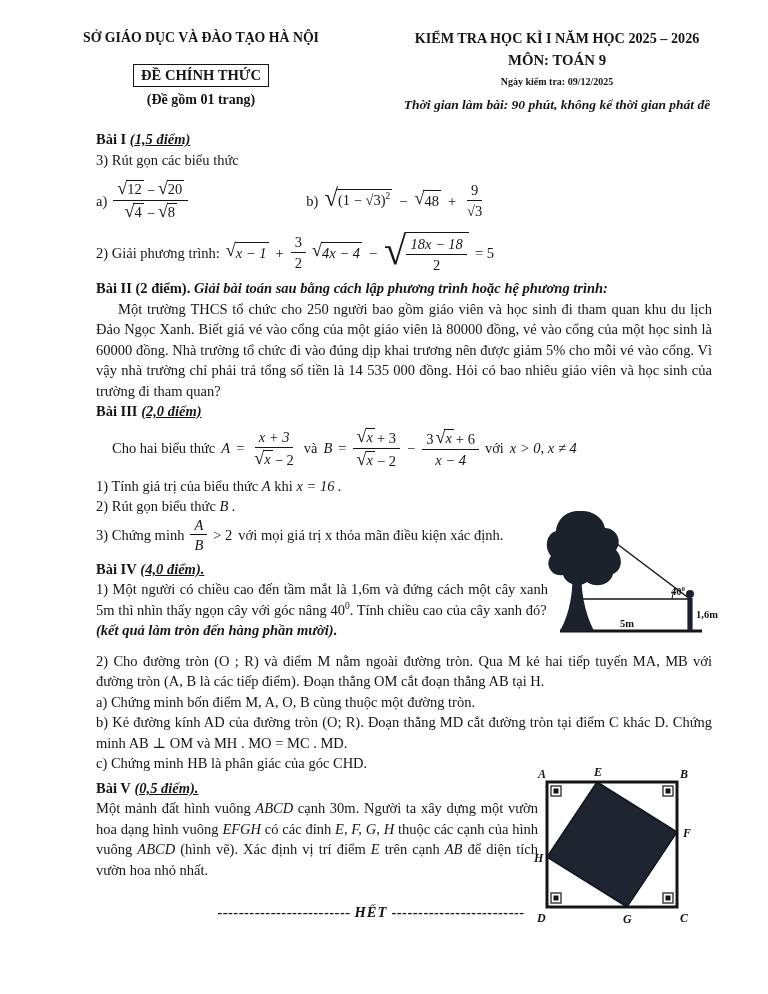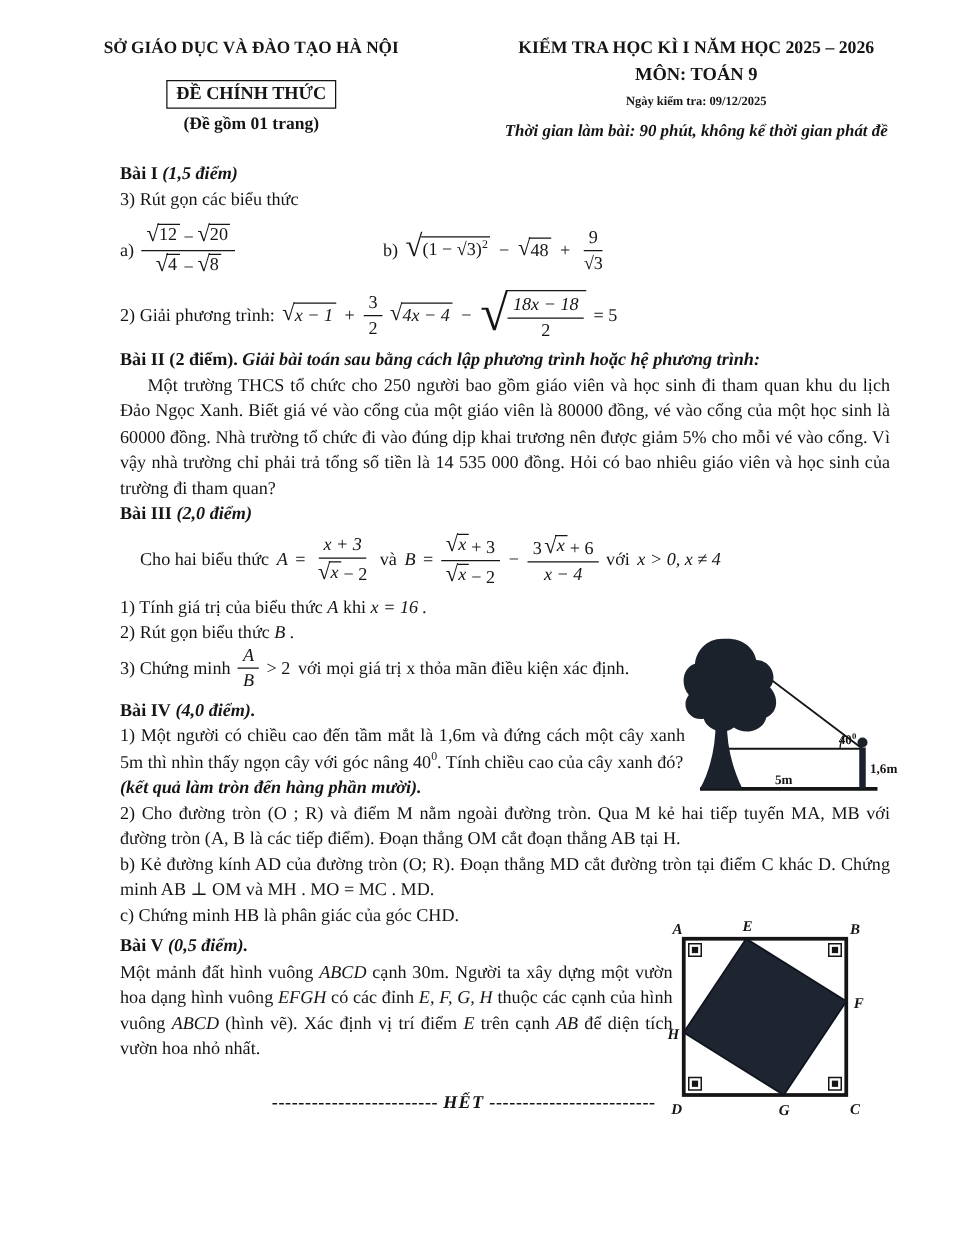--- a/index.html
+++ b/index.html
@@ -17,21 +17,21 @@
   .pages-note { font-weight:bold; margin-top:3px; font-size:14px; }
   .hdr-right { flex:1; text-align:center; padding-left:10px; }
   .hdr-right .r1 { font-weight:bold; font-size:14.2px; }
   .hdr-right .r2 { font-weight:bold; font-size:14.8px; margin-top:1px; }
   .hdr-right .r3 { font-weight:bold; font-size:10px; margin-top:2px; }
   .hdr-right .r4 { font-weight:bold; font-style:italic; font-size:13.5px; margin-top:2px; }
   
   .content { position:relative; margin:14px 56px 0 96px; }
   .sec { position:relative; }
   .sec-title { font-weight:bold; }
-  .pts { font-style:italic; }
+  .pts { font-style:italic;text-decoration:underline; }
   .para { text-align:justify; }
   .indent { text-indent:22px; }
   .it { font-style:italic; }
   .bi { font-weight:bold; font-style:italic; }
   
   .row { display:flex; align-items:center; gap:6px; flex-wrap:nowrap; }
   .row-ab { min-height:56px; margin:3px 0 1px; }
   .row-eq { min-height:46px; margin-bottom:2px; }
   .row-f3 { min-height:50px; margin:2px 16px; }
   .row-q3 { min-height:36px; }
@@ -271,21 +271,22 @@
 
       <div>
         <span class="sec-title">Bài IV</span>
         <span class="sec-title pts">(4,0 điểm).</span>
       </div>
       <div class="para narrow-iv">
         <span>1) Một người có chiều cao đến tầm mắt là 1,6m và đứng cách một cây xanh 5m thì nhìn thấy ngọn cây với góc nâng 40</span><sup>0</sup><span>. Tính chiều cao của cây xanh đó?</span>
       </div>
       <div class="bi">(kết quả làm tròn đến hàng phần mười).</div>
 
-      <div class="para" style="">2) Cho đường tròn (O ; R) và điểm M nằm ngoài đường tròn. Qua M kẻ hai tiếp tuyến MA, MB với đường tròn (A, B là các tiếp điểm). Đoạn thẳng OM cắt đoạn thẳng AB tại H.</div>
+      <div class="para" style="margin-top:10px;">2) Cho đường tròn (O ; R) và điểm M nằm ngoài đường tròn. Qua M kẻ hai tiếp tuyến MA, MB với đường tròn (A, B là các tiếp điểm). Đoạn thẳng OM cắt đoạn thẳng AB tại H.</div>
+      <div>a) Chứng minh bốn điểm M, A, O, B cùng thuộc một đường tròn.</div>
       <div class="para">b) Kẻ đường kính AD của đường tròn (O; R). Đoạn thẳng MD cắt đường tròn tại điểm C khác D. Chứng minh AB ⊥ OM và MH . MO = MC . MD.</div>
       <div>c) Chứng minh HB là phân giác của góc CHD.</div>
     </div>
 
     <div class="sec" style="margin-top:4px;">
 
       <svg class="fig-square" viewBox="0 0 172 172">
         <rect x="13" y="20" width="130" height="125" fill="none" stroke="#151515" stroke-width="3"></rect>
         <polygon points="63,20 143,70 93,145 13,95" fill="#1e2430" stroke="#10151f" stroke-width="1.5"></polygon>
 

